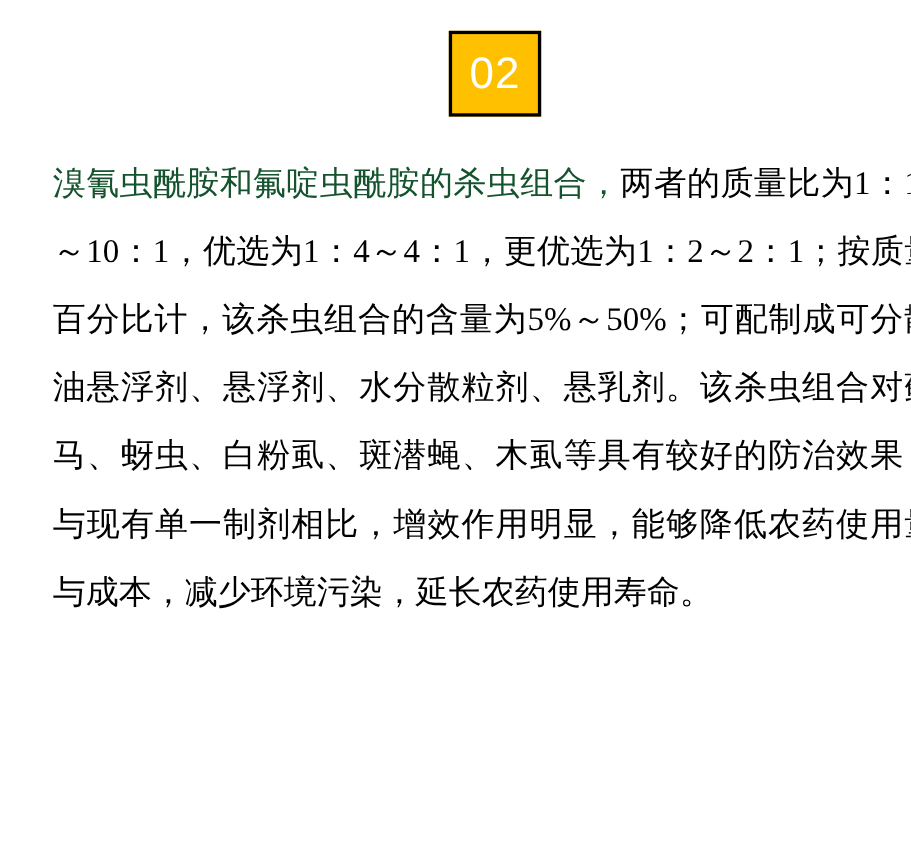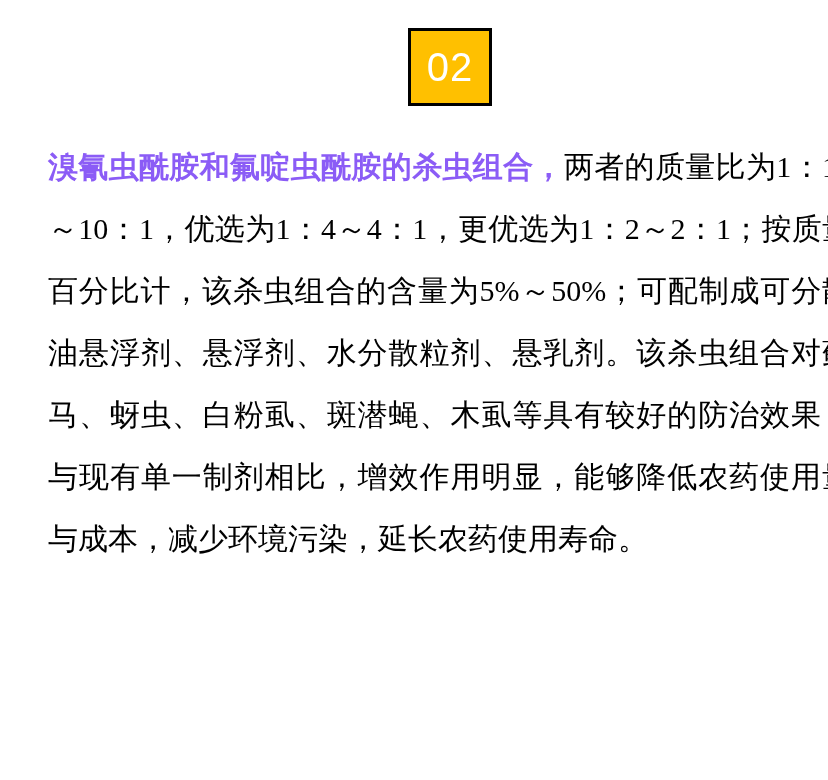--- a/index.html
+++ b/index.html
@@ -50,22 +50,22 @@
   }
   .paragraph {
     font-size: 30px;
     line-height: 62px;
     color: #000000;
     text-align: justify;
     text-justify: inter-ideograph;
     letter-spacing: 0px;
   }
   .lead {
-    color: #8b5cf6;
-    font-weight: bold;
+    color: #14532d;
+    font-weight: normal;
   }
   .rest {
     color: #000000;
   }
 </style>
 </head>
 <body>
 
 <div class="page">
 

